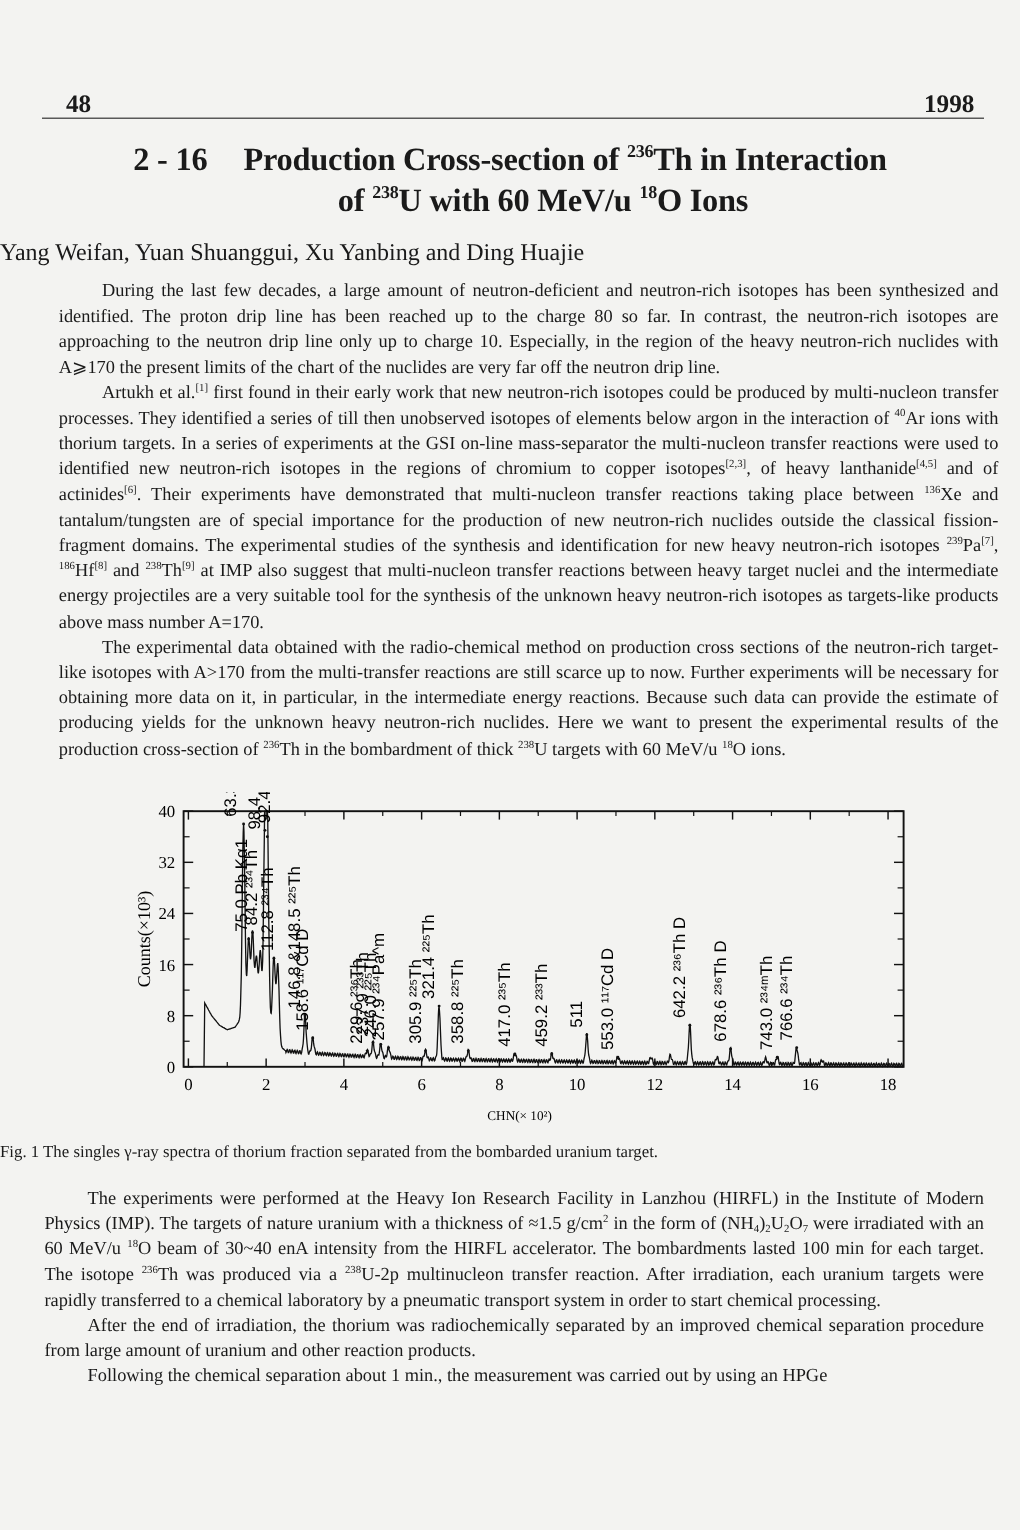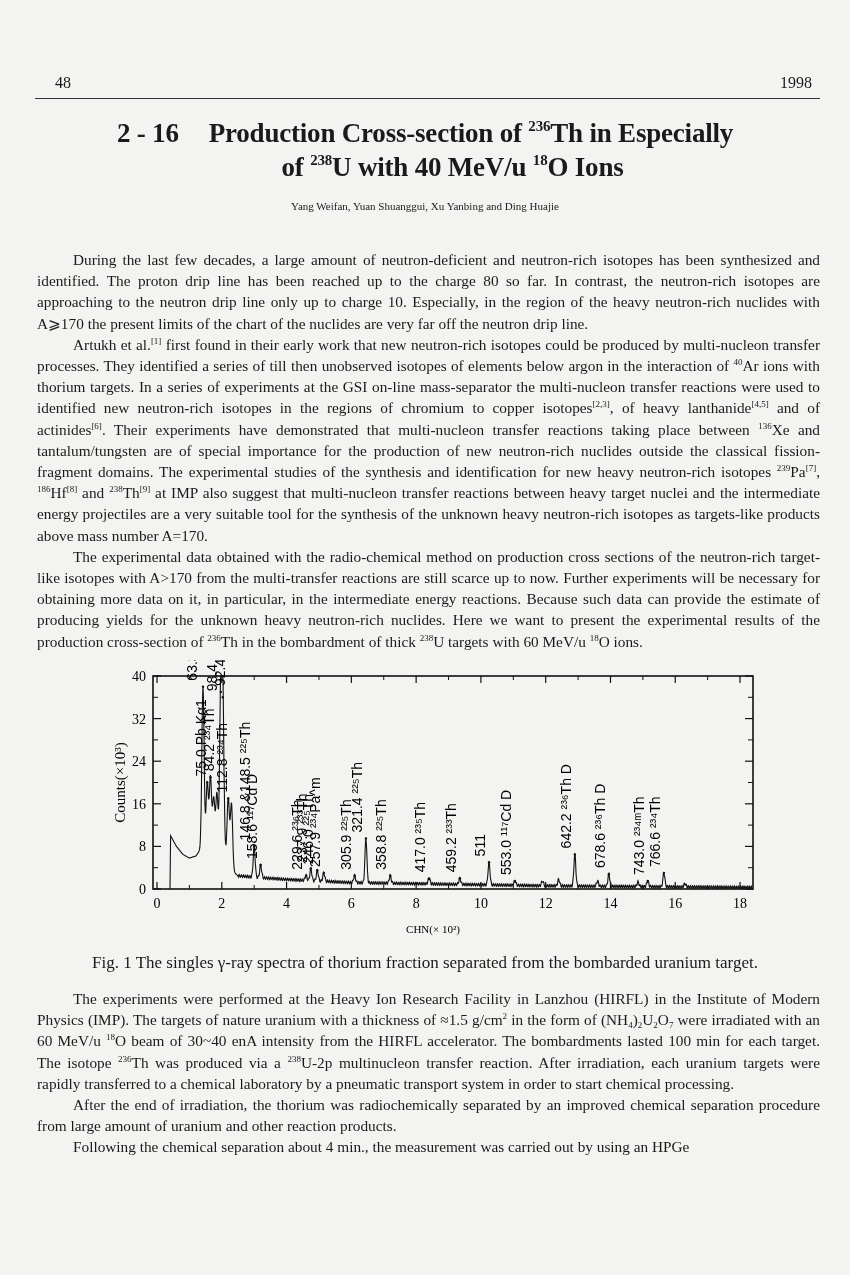--- a/index.html
+++ b/index.html
@@ -4,54 +4,54 @@
 <style>
   html, body { margin: 0; padding: 0; }
   body {
     width: 850px; height: 1275px; overflow: hidden;
     background: #f3f3f1;
     font-family: "Liberation Serif", "DejaVu Serif", serif;
     color: #1a1a1a;
     position: relative;
   }
   .page-header { position: absolute; left: 35px; right: 30px; top: 70px; height: 28px; border-bottom: 1px solid #333; }
-  .page-header span { position: absolute; top: 4px; font-size: 16px; }
+  .page-header span { position: absolute; top: 4px; font-size: 21px; font-weight: bold; }
   .pg-num { left: 20px; }
   .pg-journal { left: 0; right: 0; text-align: center; }
   .pg-year { right: 8px; }
 
   .title { position: absolute; left: 0; right: 0; top: 116px; text-align: center; font-weight: bold; font-size: 27px; line-height: 34px; letter-spacing: -0.2px; }
   .title .num { margin-right: 30px; }
   .title sup { font-size: 15px; vertical-align: 11px; line-height: 0; }
-  .authors { position: absolute; left: 0; right: 0; top: 200px; text-align: center; font-size: 11px; }
+  .authors { position: absolute; left: 0; right: 0; top: 200px; text-align: left; font-size: 20px; }
 
   .text-block { position: absolute; left: 37px; width: 783px; font-size: 15.3px; line-height: 21.2px; text-align: justify; }
   .text-block p { margin: 0; text-indent: 36px; }
   sup.s { font-size: 9px; vertical-align: 6px; line-height: 0; }
   sub.s { font-size: 9px; vertical-align: -3px; line-height: 0; }
-  #block1 { top: 249px; }
+  #block1 { top: 232px; margin-left: 12px; }
   #block2 { top: 988px; }
 
   .figure { position: absolute; left: 110px; top: 660px; width: 660px; height: 280px; }
-  .fig-caption { position: absolute; left: 0; right: 0; top: 953px; text-align: center; font-size: 17px; }
+  .fig-caption { position: absolute; left: 0; right: 0; top: 953px; text-align: left; font-size: 14px; }
 </style>
 </head>
 <body>
 
 <div class="page-header">
   <span class="pg-num">48</span>
   <span class="pg-year">1998</span>
 </div>
 
 <div class="title">
   <div>
-    <span class="num">2 - 16</span><span>Production Cross-section of </span><sup>236</sup><span>Th in Especially</span>
+    <span class="num">2 - 16</span><span>Production Cross-section of </span><sup>236</sup><span>Th in Interaction</span>
   </div>
   <div style="padding-left:55px">
-    <span>of </span><sup>238</sup><span>U with 40 MeV/u </span><sup>18</sup><span>O Ions</span>
+    <span>of </span><sup>238</sup><span>U with 60 MeV/u </span><sup>18</sup><span>O Ions</span>
   </div>
 </div>
 
 <div class="authors">Yang Weifan, Yuan Shuanggui, Xu Yanbing and Ding Huajie</div>
 
 <div class="text-block" id="block1">
   <p>During the last few decades, a large amount of neutron-deficient and neutron-rich isotopes has been synthesized and identified. The proton drip line has been reached up to the charge 80 so far. In contrast, the neutron-rich isotopes are approaching to the neutron drip line only up to charge 10. Especially, in the region of the heavy neutron-rich nuclides with A⩾170 the present limits of the chart of the nuclides are very far off the neutron drip line.</p>
   <p>Artukh et al.<sup class="s">[1]</sup> first found in their early work that new neutron-rich isotopes could be produced by multi-nucleon transfer processes. They identified a series of till then unobserved isotopes of elements below argon in the interaction of <sup class="s">40</sup>Ar ions with thorium targets. In a series of experiments at the GSI on-line mass-separator the multi-nucleon transfer reactions were used to identified new neutron-rich isotopes in the regions of chromium to copper isotopes<sup class="s">[2,3]</sup>, of heavy lanthanide<sup class="s">[4,5]</sup> and of actinides<sup class="s">[6]</sup>. Their experiments have demonstrated that multi-nucleon transfer reactions taking place between <sup class="s">136</sup>Xe and tantalum/tungsten are of special importance for the production of new neutron-rich nuclides outside the classical fission-fragment domains. The experimental studies of the synthesis and identification for new heavy neutron-rich isotopes <sup class="s">239</sup>Pa<sup class="s">[7]</sup>, <sup class="s">186</sup>Hf<sup class="s">[8]</sup> and <sup class="s">238</sup>Th<sup class="s">[9]</sup> at IMP also suggest that multi-nucleon transfer reactions between heavy target nuclei and the intermediate energy projectiles are a very suitable tool for the synthesis of the unknown heavy neutron-rich isotopes as targets-like products above mass number A=170.</p>
   <p>The experimental data obtained with the radio-chemical method on production cross sections of the neutron-rich target-like isotopes with A&gt;170 from the multi-transfer reactions are still scarce up to now. Further experiments will be necessary for obtaining more data on it, in particular, in the intermediate energy reactions. Because such data can provide the estimate of producing yields for the unknown heavy neutron-rich nuclides. Here we want to present the experimental results of the production cross-section of <sup class="s">236</sup>Th in the bombardment of thick <sup class="s">238</sup>U targets with 60 MeV/u <sup class="s">18</sup>O ions.</p>
 </div>
@@ -184,14 +184,14 @@
       <text x="0" y="0" transform="translate(533.7282608695652,215.0125) rotate(-90)" font-size="14" font-family="Liberation Sans, sans-serif">743.0 ²³⁴ᵐTh</text>
       <circle cx="553.9239130434783" cy="213.025" r="1.2" fill="#111"></circle>
       <text x="0" y="0" transform="translate(549.9239130434783,207.025) rotate(-90)" font-size="14" font-family="Liberation Sans, sans-serif">766.6 ²³⁴Th</text>
     </svg>
 </div>
 <div class="fig-caption">Fig. 1  The singles γ-ray spectra of thorium fraction separated from the bombarded uranium target.</div>
 
 <div class="text-block" id="block2">
   <p>The experiments were performed at the Heavy Ion Research Facility in Lanzhou (HIRFL) in the Institute of Modern Physics (IMP). The targets of nature uranium with a thickness of ≈1.5 g/cm<sup class="s">2</sup> in the form of (NH<sub class="s">4</sub>)<sub class="s">2</sub>U<sub class="s">2</sub>O<sub class="s">7</sub> were irradiated with an 60 MeV/u <sup class="s">18</sup>O beam of 30~40 enA intensity from the HIRFL accelerator. The bombardments lasted 100 min for each target. The isotope <sup class="s">236</sup>Th was produced via a <sup class="s">238</sup>U-2p multinucleon transfer reaction. After irradiation, each uranium targets were rapidly transferred to a chemical laboratory by a pneumatic transport system in order to start chemical processing.</p>
   <p>After the end of irradiation, the thorium was radiochemically separated by an improved chemical separation procedure from large amount of uranium and other reaction products.</p>
-  <p>Following the chemical separation about 4 min., the measurement was carried out by using an HPGe</p>
+  <p>Following the chemical separation about 1 min., the measurement was carried out by using an HPGe</p>
 </div>
 
 </body></html>

